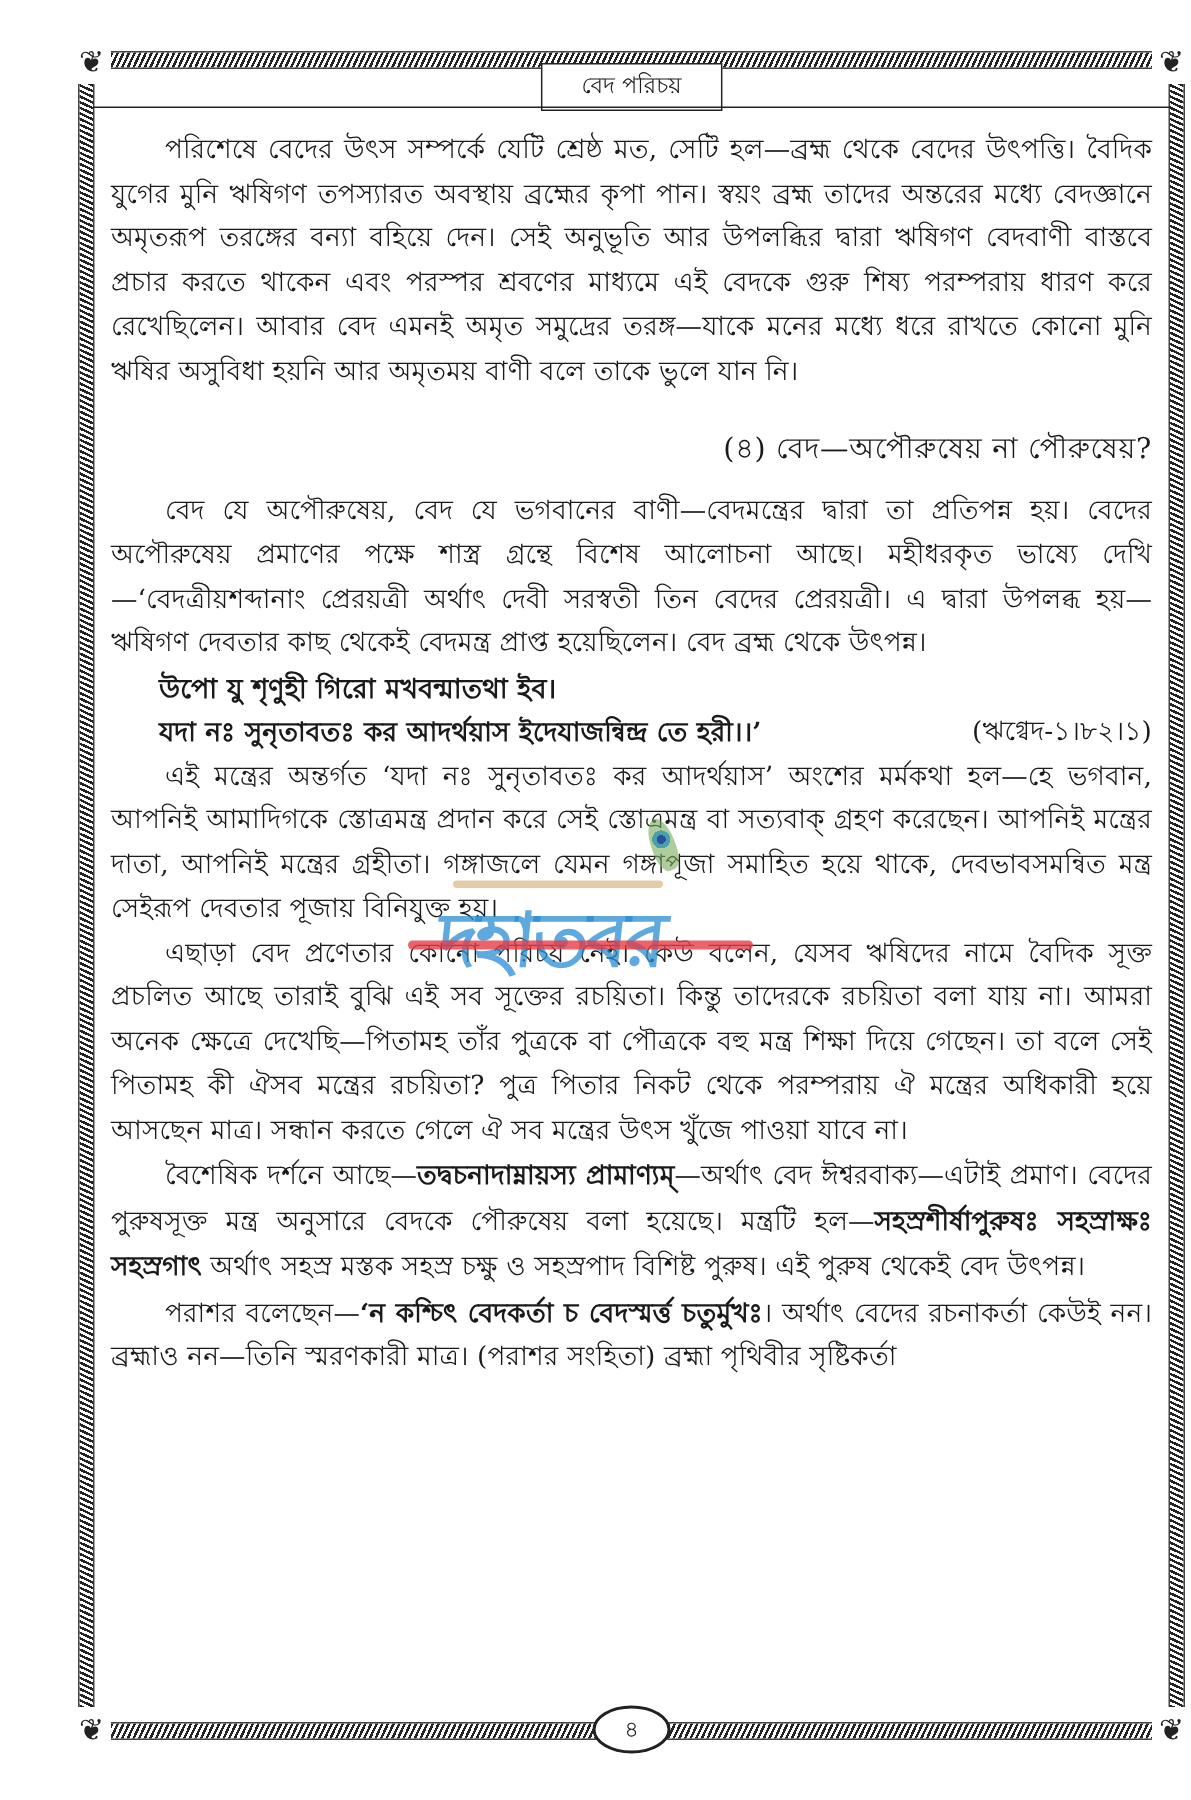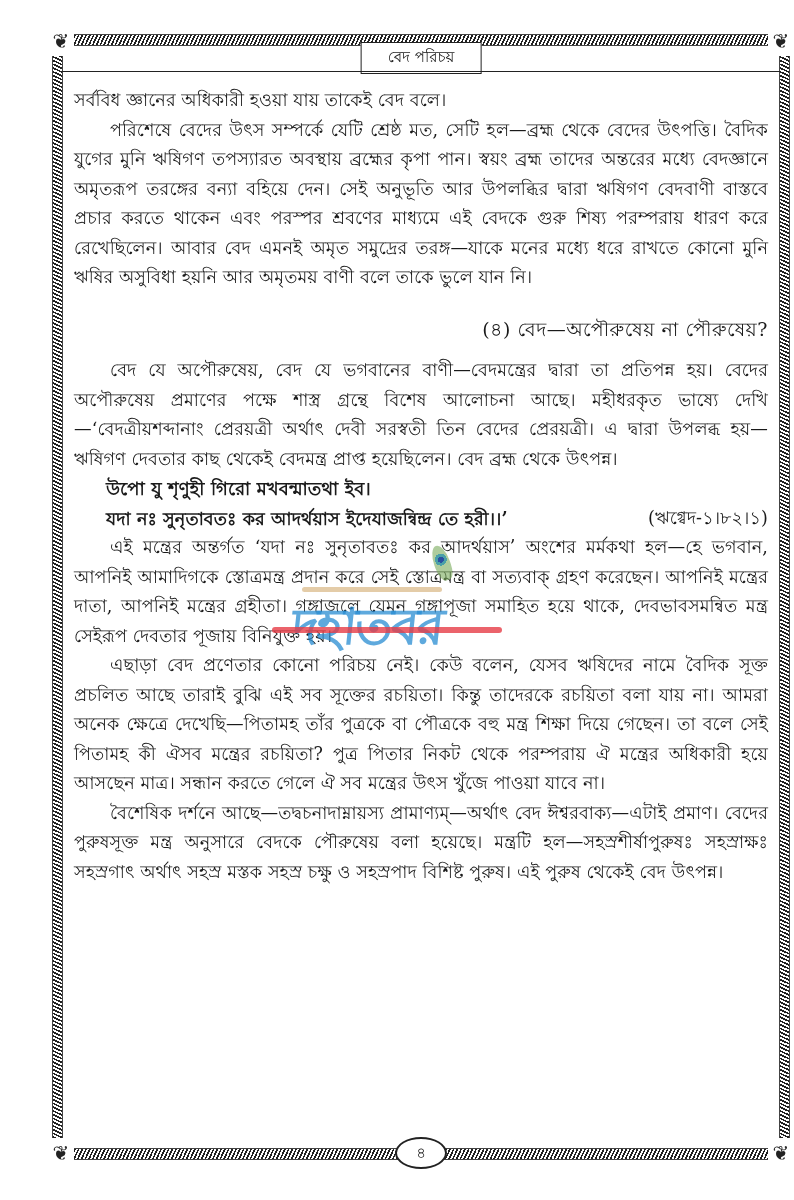--- a/index.html
+++ b/index.html
@@ -114,21 +114,21 @@
       font-weight: bold;
       font-size: 18px;
     }
     .verse-line2 {
       display: flex;
       justify-content: space-between;
       padding-left: 32px;
       font-weight: bold;
     }
     .verse-line2 .ref { font-weight: normal; }
-    .b { font-weight: normal; margin-top: 28px; }
+    .b { font-weight: bold; margin-top: 28px; }
 
     .page-number {
       position: absolute;
       left: 50%;
       bottom: -9px;
       transform: translateX(-50%);
       width: 48px;
       height: 28px;
       border: 2.5px solid #222;
       border-radius: 50%;
@@ -197,32 +197,32 @@
   <div class="rope-right"></div>
   <div class="corner tl">❦</div>
   <div class="corner tr">❦</div>
   <div class="corner bl">❦</div>
   <div class="corner br">❦</div>
 
   <div class="header-box">বেদ পরিচয়</div>
   <div class="header-rule"></div>
 
   <div class="content">
-    <p>সর্ববিধ জ্ঞানের অধিকারী হওয়া যায় তাকেই বেদ বলে।</p>
     <p class="indent">পরিশেষে বেদের উৎস সম্পর্কে যেটি শ্রেষ্ঠ মত, সেটি হল—ব্রহ্ম থেকে বেদের উৎপত্তি। বৈদিক যুগের মুনি ঋষিগণ তপস্যারত অবস্থায় ব্রহ্মের কৃপা পান। স্বয়ং ব্রহ্ম তাদের অন্তরের মধ্যে বেদজ্ঞানে অমৃতরূপ তরঙ্গের বন্যা বহিয়ে দেন। সেই অনুভূতি আর উপলব্ধির দ্বারা ঋষিগণ বেদবাণী বাস্তবে প্রচার করতে থাকেন এবং পরস্পর শ্রবণের মাধ্যমে এই বেদকে গুরু শিষ্য পরম্পরায় ধারণ করে রেখেছিলেন। আবার বেদ এমনই অমৃত সমুদ্রের তরঙ্গ—যাকে মনের মধ্যে ধরে রাখতে কোনো মুনি ঋষির অসুবিধা হয়নি আর অমৃতময় বাণী বলে তাকে ভুলে যান নি।</p>
     <p class="section-heading">(৪) বেদ—অপৌরুষেয় না পৌরুষেয়?</p>
     <p class="indent">বেদ যে অপৌরুষেয়, বেদ যে ভগবানের বাণী—বেদমন্ত্রের দ্বারা তা প্রতিপন্ন হয়। বেদের অপৌরুষেয় প্রমাণের পক্ষে শাস্ত্র গ্রন্থে বিশেষ আলোচনা আছে। মহীধরকৃত ভাষ্যে দেখি—‘বেদত্রীয়শব্দানাং প্রেরয়ত্রী অর্থাৎ দেবী সরস্বতী তিন বেদের প্রেরয়ত্রী। এ দ্বারা উপলব্ধ হয়—ঋষিগণ দেবতার কাছ থেকেই বেদমন্ত্র প্রাপ্ত হয়েছিলেন। বেদ ব্রহ্ম থেকে উৎপন্ন।</p>
     <p class="verse">উপো যু শৃণুহী গিরো মখবন্মাতথা ইব।</p>
     <p class="verse-line2">
       <span>যদা নঃ সুনৃতাবতঃ কর আদর্থয়াস ইদেযাজন্বিন্দ্র তে হরী।।’</span>
       <span class="ref">(ঋগ্বেদ-১।৮২।১)</span>
     </p>
     <p class="indent">এই মন্ত্রের অন্তর্গত ‘যদা নঃ সুনৃতাবতঃ কর আদর্থয়াস’ অংশের মর্মকথা হল—হে ভগবান, আপনিই আমাদিগকে স্তোত্রমন্ত্র প্রদান করে সেই স্তোত্রমন্ত্র বা সত্যবাক্‌ গ্রহণ করেছেন। আপনিই মন্ত্রের দাতা, আপনিই মন্ত্রের গ্রহীতা। গঙ্গাজলে যেমন গঙ্গাপূজা সমাহিত হয়ে থাকে, দেবভাবসমন্বিত মন্ত্র সেইরূপ দেবতার পূজায় বিনিযুক্ত হয়।</p>
     <p class="indent">এছাড়া বেদ প্রণেতার কোনো পরিচয় নেই। কেউ বলেন, যেসব ঋষিদের নামে বৈদিক সূক্ত প্রচলিত আছে তারাই বুঝি এই সব সূক্তের রচয়িতা। কিন্তু তাদেরকে রচয়িতা বলা যায় না। আমরা অনেক ক্ষেত্রে দেখেছি—পিতামহ তাঁর পুত্রকে বা পৌত্রকে বহু মন্ত্র শিক্ষা দিয়ে গেছেন। তা বলে সেই পিতামহ কী ঐসব মন্ত্রের রচয়িতা? পুত্র পিতার নিকট থেকে পরম্পরায় ঐ মন্ত্রের অধিকারী হয়ে আসছেন মাত্র। সন্ধান করতে গেলে ঐ সব মন্ত্রের উৎস খুঁজে পাওয়া যাবে না।</p>
     <p class="indent"><span>বৈশেষিক দর্শনে আছে—</span><span class="b">তদ্বচনাদাম্নায়স্য প্রামাণ্যম্</span><span>—অর্থাৎ বেদ ঈশ্বরবাক্য—এটাই প্রমাণ। বেদের পুরুষসূক্ত মন্ত্র অনুসারে বেদকে পৌরুষেয় বলা হয়েছে। মন্ত্রটি হল—</span><span class="b">সহস্রশীর্ষাপুরুষঃ সহস্রাক্ষঃ সহস্রগাৎ</span><span> অর্থাৎ সহস্র মস্তক সহস্র চক্ষু ও সহস্রপাদ বিশিষ্ট পুরুষ। এই পুরুষ থেকেই বেদ উৎপন্ন।</span></p>
+    <p class="indent"><span>পরাশর বলেছেন—</span><span class="b">‘ন কশ্চিৎ বেদকর্তা চ বেদস্মর্ত্ত চতুর্মুখঃ</span><span>। অর্থাৎ বেদের রচনাকর্তা কেউই নন। ব্রহ্মাও নন—তিনি স্মরণকারী মাত্র। (পরাশর সংহিতা) ব্রহ্মা পৃথিবীর সৃষ্টিকর্তা</span></p>
   </div>
 
   <div class="page-number">৪</div>
 </div>
 
 <div class="watermark">
   <div class="wm-feather"></div>
   <div class="wm-flute-top"></div>
   <div class="wm-text">দহাতবর</div>
   <div class="wm-flute"></div>

